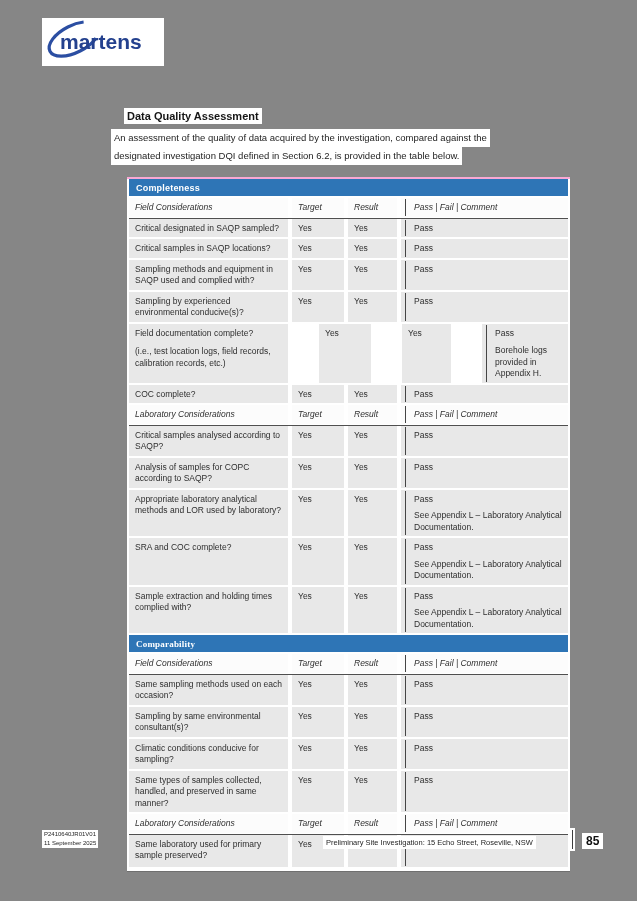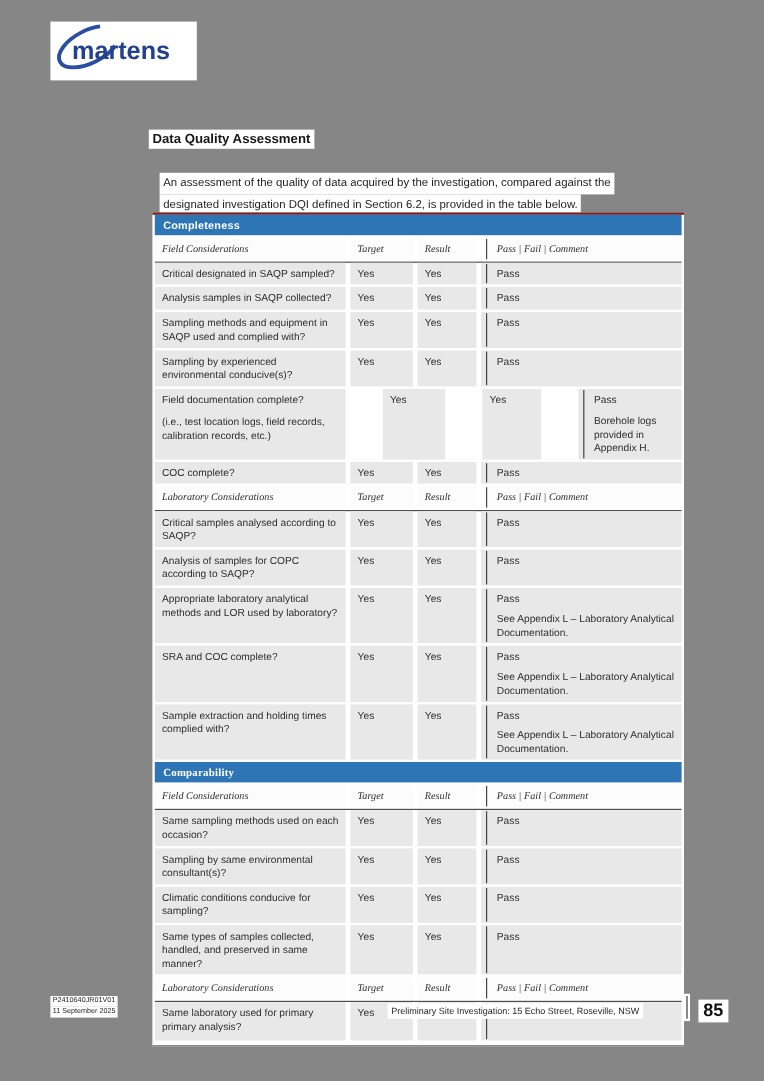--- a/index.html
+++ b/index.html
@@ -9,55 +9,55 @@
     background:#868686; overflow:hidden;
     font-family:"Liberation Sans", sans-serif; color:#2c2c2c;
   }
   .hl { background:#fff; display:inline-block; padding:2px 3px; }
 
   
   .logo { position:absolute; left:42px; top:18px; background:#fff; padding:2px 8px 2px 2px; }
 
   
   .heading { position:absolute; left:124px; top:108px; font-size:11px; font-weight:bold; color:#161616; }
-  .intro { position:absolute; left:133px; top:129px; width:420px; font-size:9.5px; line-height:14px; color:#1d1d1d;margin-top:15px; }
+  .intro { position:absolute; left:111px; top:129px; width:420px; font-size:9.5px; line-height:14px; color:#1d1d1d; }
 
   
   .dqa-table {
     position:absolute; left:127px; top:177px; width:443px;
     background:#fff; padding:0 2px 2px 2px;
-    border-top:2px solid #7f1d1d; border-bottom:1px solid #6f6f6f;
+    border-top:2px solid #f9a8d4; border-bottom:1px solid #6f6f6f;
   }
   .secbar {
     background:#2e75b6; color:#fff; font-weight:bold; font-size:9px;
     padding:4px 0 3px 7px; margin-bottom:2px; letter-spacing:0.2px;
   }
   .secbar.second { margin-top:1px;font-family:Liberation Serif, serif; }
   .grp-hdr { border-bottom:1px solid #4f4f4f; }
   .t-row { display:flex; gap:4px; margin-bottom:2px; align-items:stretch; }
   .grp-hdr .t-row { margin-bottom:1px; }
   .cell { background:#e8e8e8; padding:4px 6px 3px 6px; font-size:8.5px; line-height:11.5px; color:#2e2e2e; }
-  .hdr-row .cell { background:#fcfcfc; font-style:italic; color:#303030;font-family:Liberation Serif, serif; }
+  .hdr-row .cell { background:#fcfcfc; font-style:italic; color:#303030; }
   .c1 { width:159px; }
   .c2 { width:52px; }
   .c3 { width:49px; }
   .c4 { flex:1; position:relative; padding-left:13px; }
   .c4::before { content:""; position:absolute; left:4px; top:1px; bottom:1px; width:1px; background:#454545; }
   .q2 { margin-top:7px; }
   .c2nd { margin-top:5px; }
   .c2nd.gap-lg { margin-top:6px; }
   .mh16 { min-height:16px; } .mh27 { min-height:27px; } .mh55 { min-height:55px;gap:31px; }
   .mh43 { min-height:43px; } .mh38 { min-height:38px; } .mh32 { min-height:32px; }
 
   
   .f-left { position:absolute; left:42px; top:830px; font-size:6px; line-height:9px; color:#262626; }
   .f-left .hl { padding:0 2px; }
   .f-right { position:absolute; left:323px; top:836px; font-size:7.5px; color:#1f1f1f; }
   .f-bar { position:absolute; left:570px; top:828px; width:5px; height:23px; background:#3d3d3d; border:2px solid #fff; }
-  .f-page { position:absolute; left:582px; top:833px; font-size:15px; font-weight:bold; color:#111; background:#fff; padding:1px 4px; }
+  .f-page { position:absolute; left:582px; top:833px; font-size:12px; font-weight:bold; color:#111; background:#fff; padding:1px 4px; }
 </style>
 </head>
 <body>
 
 <div id="canvas">
 
   <div class="logo">
     <svg width="112" height="40" viewBox="0 0 112 40">
       <ellipse cx="30" cy="19" rx="27" ry="13.5" transform="rotate(-27 30 19)" fill="none" stroke="#2b4ea2" stroke-width="3.2" stroke-dasharray="102 26" stroke-dashoffset="-12"></ellipse>
       <text x="16" y="29" font-family="Liberation Sans, sans-serif" font-size="21" font-weight="bold" fill="#24418e">martens</text>
@@ -86,21 +86,21 @@
       </div>
     </div>
 
     <div class="t-row mh16">
       <div class="cell c1">Critical designated in SAQP sampled?</div>
       <div class="cell c2">Yes</div>
       <div class="cell c3">Yes</div>
       <div class="cell c4">Pass</div>
     </div>
     <div class="t-row mh16">
-      <div class="cell c1">Analysis samples in SAQP collected?</div>
+      <div class="cell c1">Critical samples in SAQP locations?</div>
       <div class="cell c2">Yes</div>
       <div class="cell c3">Yes</div>
       <div class="cell c4">Pass</div>
     </div>
     <div class="t-row mh27">
       <div class="cell c1">Sampling methods and equipment in SAQP used and complied with?</div>
       <div class="cell c2">Yes</div>
       <div class="cell c3">Yes</div>
       <div class="cell c4">Pass</div>
     </div>
@@ -217,21 +217,21 @@
     <div class="grp-hdr">
       <div class="t-row hdr-row">
         <div class="cell c1">Laboratory Considerations</div>
         <div class="cell c2">Target</div>
         <div class="cell c3">Result</div>
         <div class="cell c4">Pass | Fail | Comment</div>
       </div>
     </div>
 
     <div class="t-row mh32">
-      <div class="cell c1">Same laboratory used for primary primary analysis?</div>
+      <div class="cell c1">Same laboratory used for primary sample preserved?</div>
       <div class="cell c2">Yes</div>
       <div class="cell c3">Yes</div>
       <div class="cell c4">Pass</div>
     </div>
 
   </div>
 
   <div class="f-left">
     <span class="hl">P2410640JR01V01</span><br>
     <span class="hl">11 September 2025</span>

